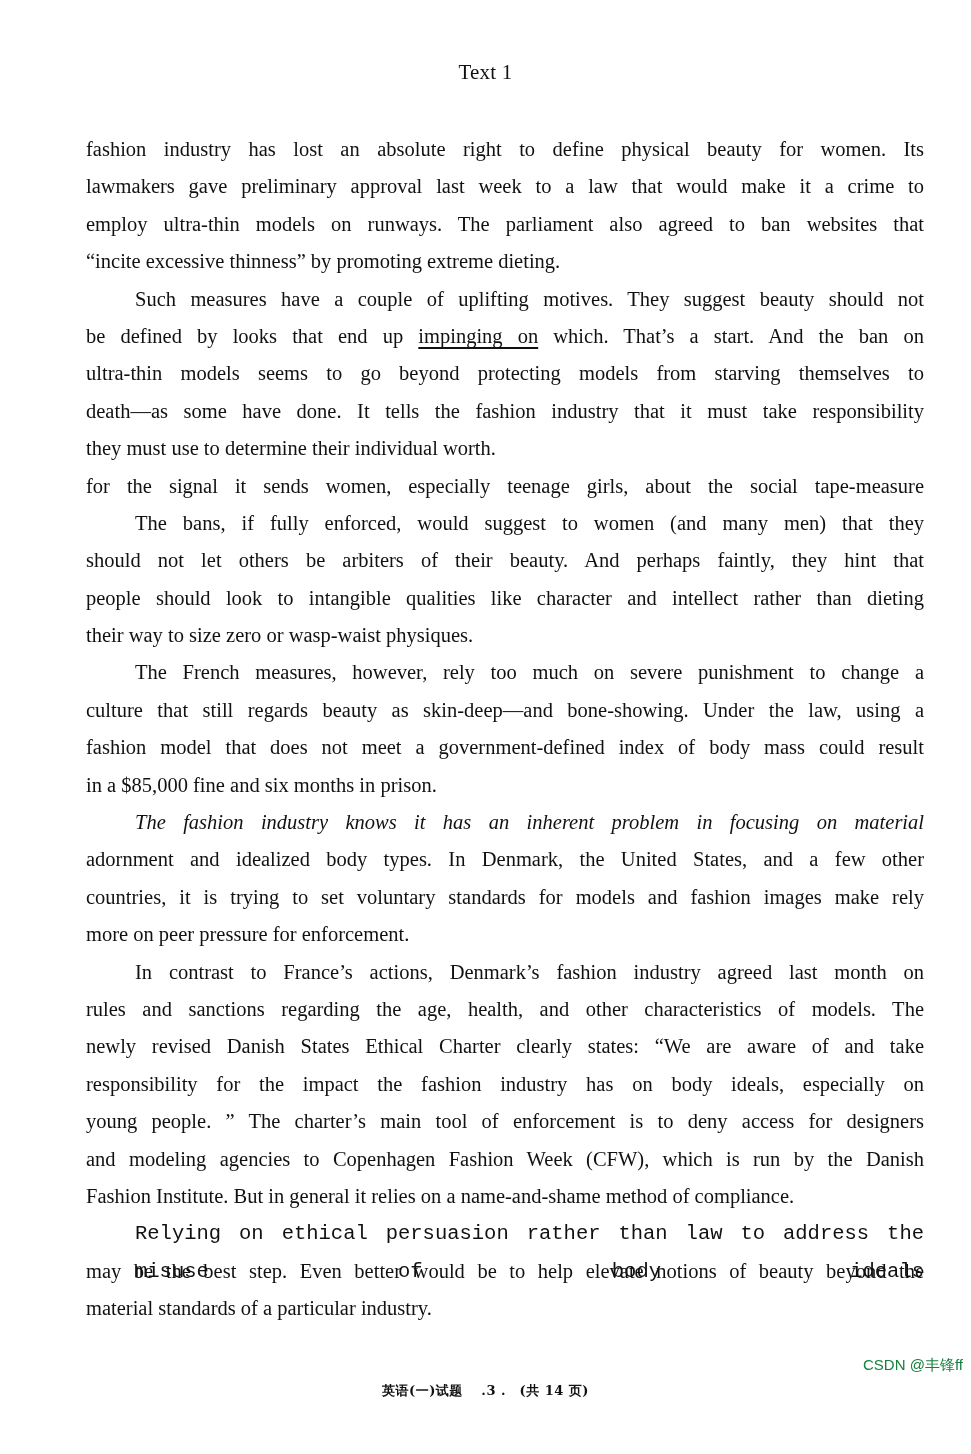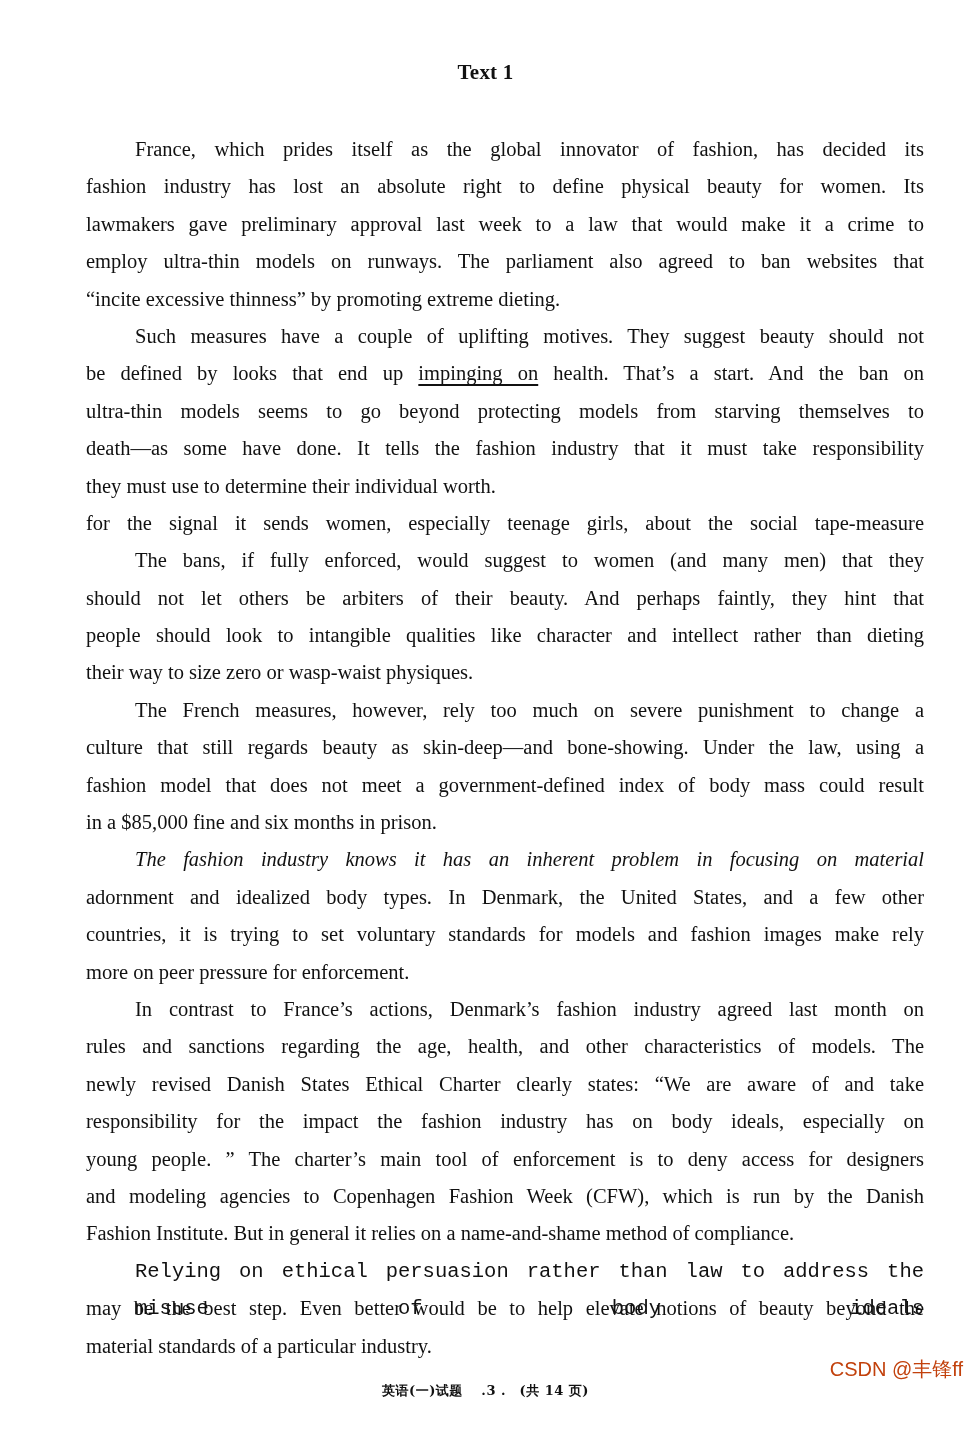--- a/index.html
+++ b/index.html
@@ -1,45 +1,44 @@
 <!DOCTYPE html>
 <html><head>
 <meta charset="utf-8">
 <style>
   html, body { margin: 0; padding: 0; background: #ffffff; }
   body { width: 971px; height: 1454px; position: relative; overflow: hidden; font-family: "Liberation Serif", serif; color: #111; }
-  .title { position: absolute; top: 60px; left: 0; width: 971px; text-align: center; font-weight: bold; font-size: 21px; letter-spacing: 0.2px; }
+  .title { position: absolute; top: 60px; left: 0; width: 971px; text-align: center; font-weight: normal; font-size: 21px; letter-spacing: 0.2px; }
   .page { position: absolute; left: 86px; top: 131px; width: 838px; }
   .para { margin: 0; }
   .line { display: block; height: 37.4px; line-height: 37.4px; font-size: 20.5px; text-align: justify; text-align-last: justify; white-space: nowrap; overflow: visible; }
   .line.last { text-align-last: left; }
   .line.first { padding-left: 49px; }
   .u { text-decoration: underline; text-underline-offset: 4px; }
   .footer { position: absolute; top: 1382px; left: 0; width: 971px; text-align: center; font-size: 13px; font-weight: bold; font-family: "DejaVu Serif", "Liberation Serif", serif; letter-spacing: 0.5px; }
-  .watermark { position: absolute; top: 1356px; right: 8px; font-family: "Liberation Sans", sans-serif; font-size: 20px; color: #c2410c; }
+  .watermark { position: absolute; top: 1356px; right: 8px; font-family: "Liberation Sans", sans-serif; font-size: 15px; color: #15803d; }
   
   .line span.j { display: inline-block; width: 100%; text-align: justify; text-align-last: justify; white-space: normal; }
   .line.last span.j { text-align-last: left; }
 </style>
 </head>
 <body>
 
 <div class="title">Text 1</div>
 
 <div class="page" id="article">
     <div class="para">
-      <div class="line first"><span class="j" style="width: 100%;">France, which prides itself as the global innovator of fashion, has decided its</span></div>
       <div class="line"><span class="j">fashion industry has lost an absolute right to define physical beauty for women. Its</span></div>
       <div class="line"><span class="j">lawmakers gave preliminary approval last week to a law that would make it a crime to</span></div>
       <div class="line"><span class="j">employ ultra-thin models on runways. The parliament also agreed to ban websites that</span></div>
       <div class="line last"><span class="j">“incite excessive thinness” by promoting extreme dieting.</span></div>
     </div>
     <div class="para">
       <div class="line first"><span class="j" style="width: 100%;">Such measures have a couple of uplifting motives. They suggest beauty should not</span></div>
-      <div class="line"><span class="j"><span>be defined by looks that end up </span><span class="u">impinging on</span><span> health. That’s a start. And the ban on</span></span></div>
+      <div class="line"><span class="j"><span>be defined by looks that end up </span><span class="u">impinging on</span><span> which. That’s a start. And the ban on</span></span></div>
       <div class="line"><span class="j">ultra-thin models seems to go beyond protecting models from starving themselves to</span></div>
       <div class="line"><span class="j">death—as some have done. It tells the fashion industry that it must take responsibility</span></div>
       <div class="line last"><span class="j">they must use to determine their individual worth.</span></div>
       <div class="line"><span class="j">for the signal it sends women, especially teenage girls, about the social tape-measure</span></div>
     </div>
     <div class="para">
       <div class="line first"><span class="j" style="width: 100%;">The bans, if fully enforced, would suggest to women (and many men) that they</span></div>
       <div class="line"><span class="j">should not let others be arbiters of their beauty. And perhaps faintly, they hint that</span></div>
       <div class="line"><span class="j">people should look to intangible qualities like character and intellect rather than dieting</span></div>
       <div class="line last"><span class="j">their way to size zero or wasp-waist physiques.</span></div>

